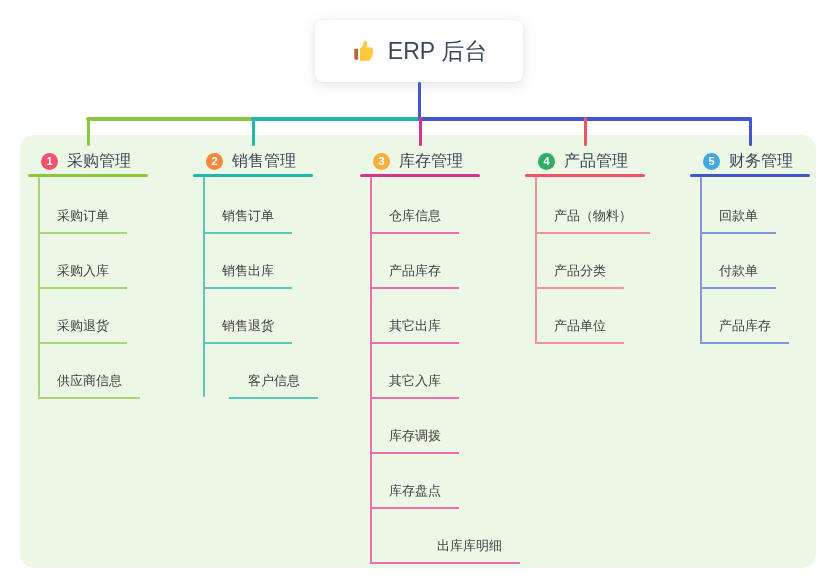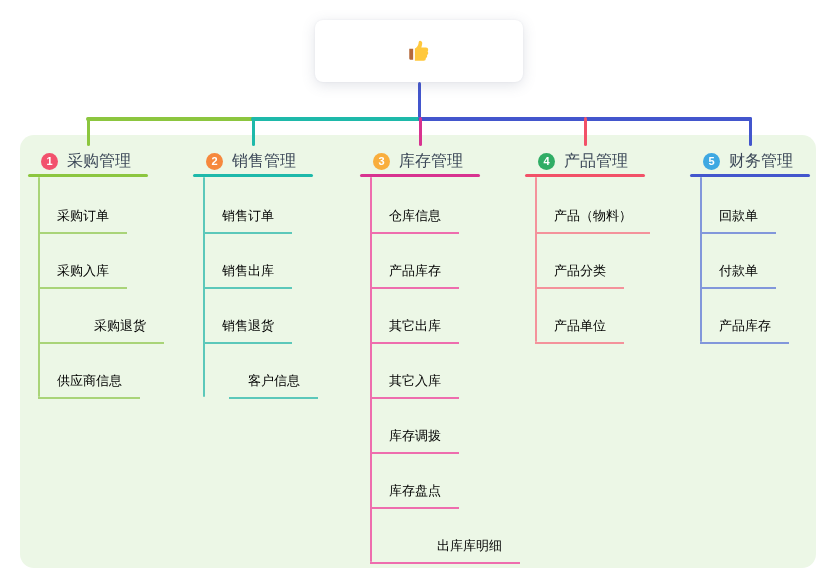--- a/index.html
+++ b/index.html
@@ -21,21 +21,21 @@
   }
   .badge{
     width:17px;height:17px;border-radius:50%;flex:0 0 17px;
     color:#ffffff;font-size:11px;font-weight:700;line-height:17px;text-align:center;
   }
   .child-row{
     position:absolute;display:flex;align-items:flex-end;height:55px;
     width:-moz-fit-content;width:fit-content;cursor:default;
   }
   .child-label{
-    font-size:13px;color:#000000;white-space:nowrap;
+    font-size:13px;color:#404040;white-space:nowrap;
     padding:0 18px 7px 19px;
   }
 </style>
 </head>
 <body>
 
 <div class="canvas">
   <div class="panel" id="panel" style="background: rgb(236, 247, 230);"></div>
 
   <div id="connectors">
@@ -50,36 +50,37 @@
       <div class="line" style="left: 748.5px; top: 117px; width: 3px; height: 29px; background: rgb(67, 86, 205);"></div>
     </div>
 
   <div class="root-card">
     <span class="icon">
       <svg id="thumb-svg" width="26" height="26" viewBox="0 0 24 24" aria-hidden="true">
         <path id="thumb-cuff-path" d="M3 10h3.6v10H4a1 1 0 0 1-1-1v-9z" fill="#B4693B"></path>
         <path id="thumb-hand-path" d="M8.2 20V9.8c1.6-.6 3.1-2.6 3.4-4.9.14-1.1.3-2.3 1.35-2.3 1.15 0 2.05.95 2.05 2.1 0 1.2-.3 2.6-.85 4.1h4.35a2 2 0 0 1 2 2c0 .6-.25 1.1-.6 1.45.35.4.6.95.6 1.5 0 .8-.45 1.5-1.1 1.85.1.3.15.6.15.9 0 .85-.5 1.6-1.25 1.95.05.2.05.35.05.55a2 2 0 0 1-2 2H8.2z" fill="#FFC83D"></path>
       </svg>
     </span>
+    <span>ERP 后台</span>
   </div>
 
   <div id="branches">
       <div class="line" style="left: 28px; top: 174px; width: 120px; height: 3px; background: rgb(140, 198, 63);"></div>
       <div class="branch-title" style="left: 41px; top: 149px;">
         <span class="badge" style="background: rgb(242, 82, 109);">1</span>
         <span>采购管理</span>
       </div>
       <div class="line" style="left: 38px; top: 177px; width: 2px; height: 220px; background: rgb(169, 212, 120);"></div>
       <div class="child-row" style="left: 38px; top: 177px; border-bottom: 2px solid rgb(169, 212, 120);">
         <span class="child-label">采购订单</span>
       </div>
       <div class="child-row" style="left: 38px; top: 232px; border-bottom: 2px solid rgb(169, 212, 120);">
         <span class="child-label">采购入库</span>
       </div>
-      <div class="child-row" style="left: 38px; top: 287px; border-bottom: 2px solid rgb(169, 212, 120); padding-left: 37px;">
+      <div class="child-row" style="left: 38px; top: 287px; border-bottom: 2px solid rgb(169, 212, 120);">
         <span class="child-label">采购退货</span>
       </div>
       <div class="child-row" style="left: 38px; top: 342px; border-bottom: 2px solid rgb(169, 212, 120);">
         <span class="child-label">供应商信息</span>
       </div>
       <div class="line" style="left: 193px; top: 174px; width: 120px; height: 3px; background: rgb(30, 185, 170);"></div>
       <div class="branch-title" style="left: 206px; top: 149px;">
         <span class="badge" style="background: rgb(246, 136, 61);">2</span>
         <span>销售管理</span>
       </div>

